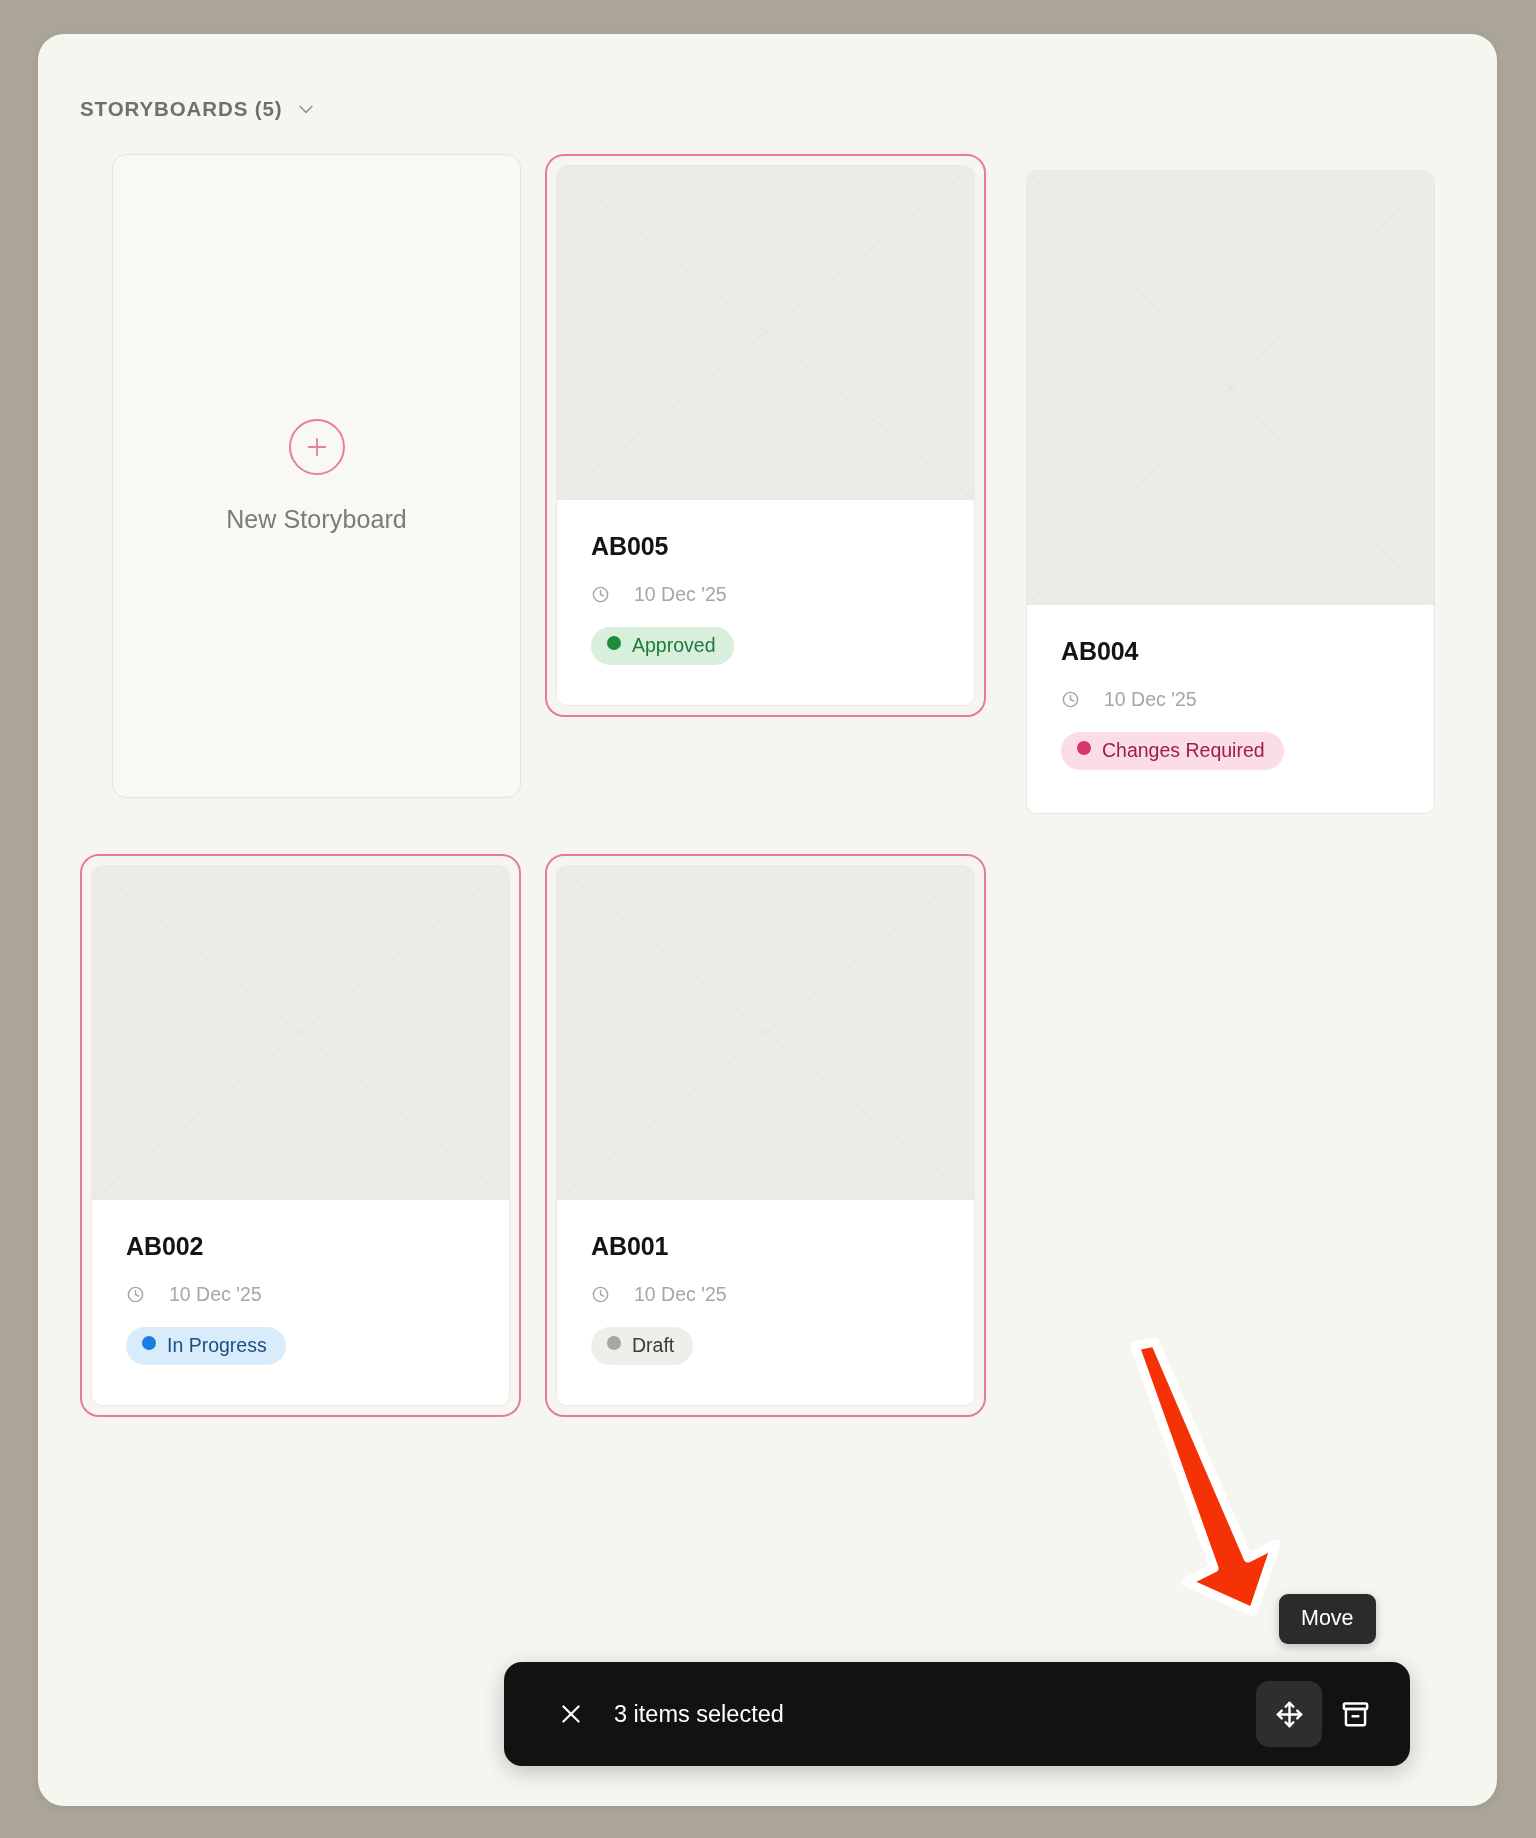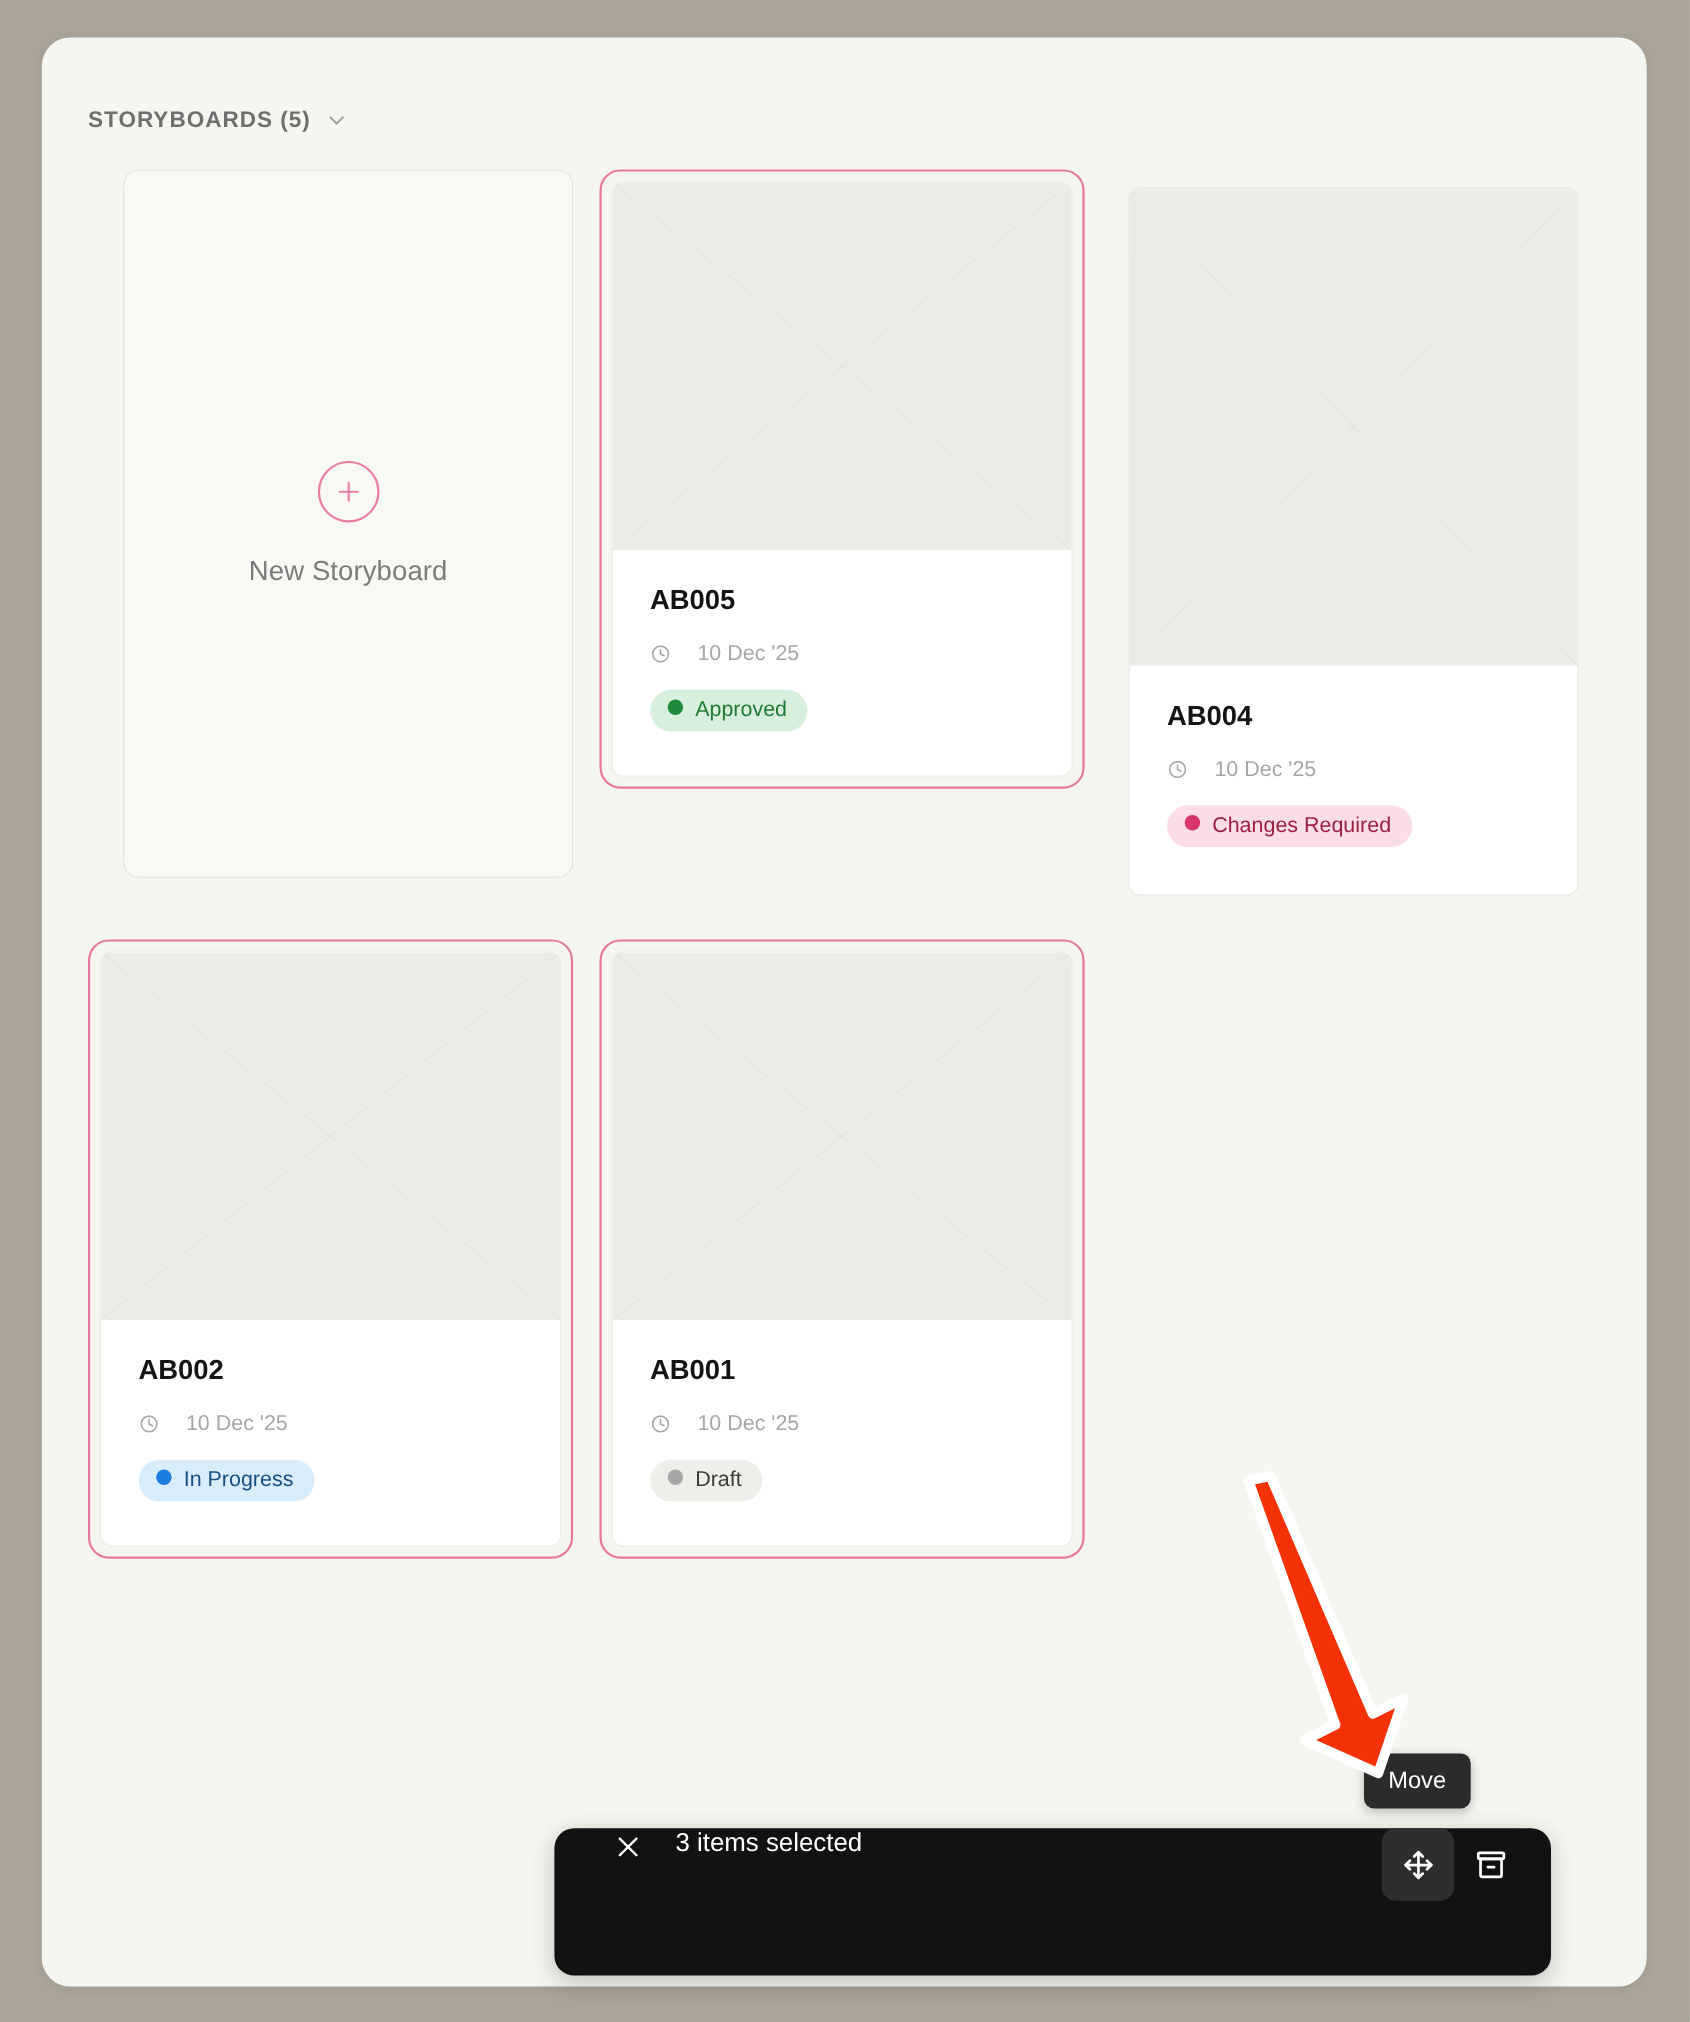--- a/index.html
+++ b/index.html
@@ -172,24 +172,25 @@
     border-radius: 50%;
     display: block;
   }
 
   
   .toolbar {
     position: absolute;
     left: 504px;
     top: 1662px;
     width: 906px;
-    height: 134px;
+    height: 104px;
     background: #121212;
     border-radius: 18px;
     display: flex;
+    align-items: center;
     padding: 0 22px 0 50px;
     box-shadow: 0 6px 22px rgba(0,0,0,0.22);
   }
   .toolbar .close-btn {
     width: 34px; height: 34px;
     display: flex; align-items: center; justify-content: center;
     color: #ffffff; cursor: pointer;
     flex: 0 0 auto;
   }
   .toolbar .close-btn svg { width: 26px; height: 26px; display: block; }
@@ -206,21 +207,21 @@
     display: flex; align-items: center; justify-content: center;
     color: #ffffff; cursor: pointer;
     flex: 0 0 auto;
   }
   .tb-btn.active { background: #2e2e2e; }
   .tb-btn svg { width: 31px; height: 31px; display: block; }
 
   
   .tooltip {
     position: absolute;
-    left: 1240px;
+    left: 1279px;
     top: 1594px;
     background: #2b2b2b;
     color: #ffffff;
     border-radius: 9px;
     padding: 14px 22px;
     font-size: 21.5px;
     line-height: 1;
     box-shadow: 0 3px 10px rgba(0,0,0,0.25);
     white-space: nowrap;
   }

